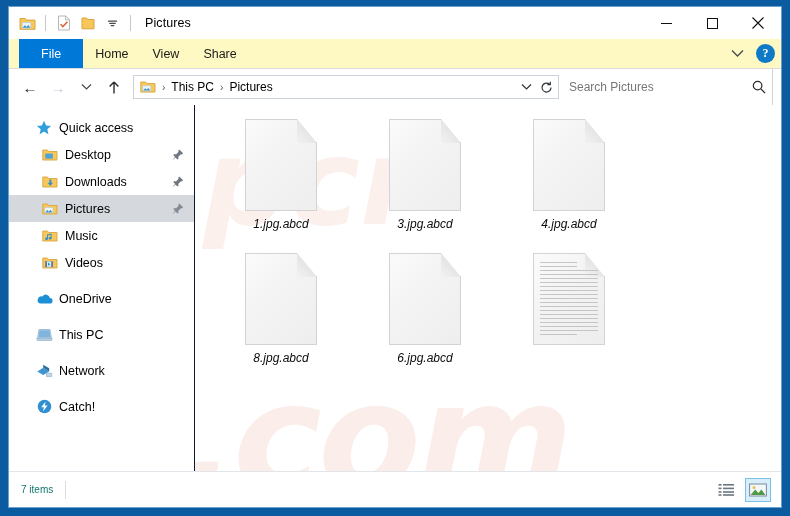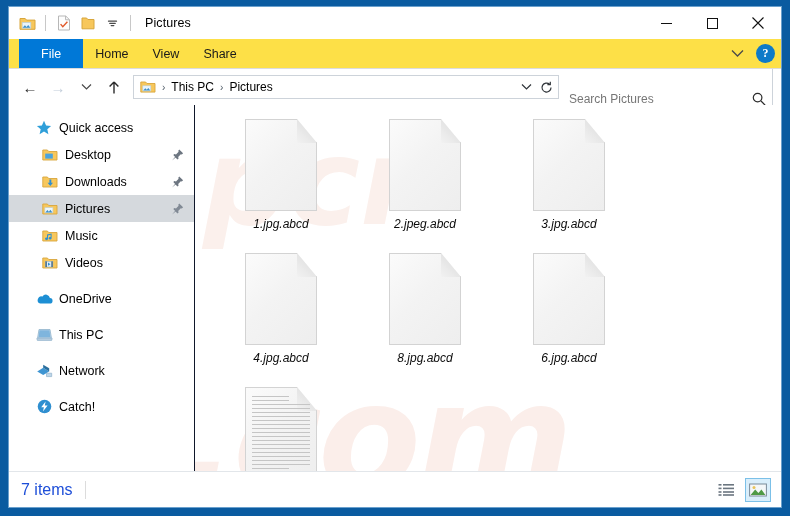--- a/index.html
+++ b/index.html
@@ -67,21 +67,21 @@
   .wc {
     width: 46px; height: 32px;
     display: flex; align-items: center; justify-content: center;
     color: #111;
   }
 
   
   #ribbon {
     height: 30px;
     flex: 0 0 30px;
-    background: #fde047;
+    background: #fef9c3;
     border-bottom: 1px solid #dcdcdc;
     display: flex;
     align-items: stretch;
     position: relative;
   }
   .rtab {
     display: flex; align-items: center;
     padding: 0 12px;
     font-size: 12.5px;
     color: #1a1a1a;
@@ -157,21 +157,21 @@
     width: 20px; height: 22px;
     display: flex; align-items: center; justify-content: center;
     color: #30353a; font-size: 11px;
   }
   #searchbox {
     width: 212px;
     height: 40px;
     border: 1px solid #cdd3da;
     border-left: none;
     display: flex;
-    align-items: flex-end;
+    align-items: center;
     padding: 0 4px 0 8px;
     background: #fff;
   }
   #searchinput {
     flex: 1 1 auto;
     border: none; outline: none;
     font-size: 12px;
     color: #767676;
     font-family: "Liberation Sans", sans-serif;
     background: transparent;
@@ -328,22 +328,22 @@
     height: 36px;
     flex: 0 0 36px;
     border-top: 1px solid #e2e6ea;
     background: #ffffff;
     display: flex;
     align-items: center;
     padding: 0 8px 0 12px;
     position: relative;
   }
   #status-text {
-    font-size: 16px;
-    color: #1d4ed8;
+    font-size: 10px;
+    color: #0f766e;
   }
   #status-divider {
     width: 1px; height: 18px;
     background: #dcdcdc;
     margin-left: 12px;
   }
   #viewbtns {
     position: absolute;
     right: 10px; top: 50%;
     transform: translateY(-50%);
@@ -636,27 +636,20 @@
       <div id="grid">
 
         <div class="tile">
           <div class="ficon">
             <div class="page"></div>
                 <div class="fold"></div>
           </div>
           <div class="tile-label">1.jpg.abcd</div>
         </div>
 
-        <div class="tile">
-          <div class="ficon">
-            <div class="page"></div>
-                <div class="fold"></div>
-          </div>
-          <div class="tile-label">2.jpeg.abcd</div>
-        </div>
 
         <div class="tile">
           <div class="ficon">
             <div class="page"></div>
                 <div class="fold"></div>
           </div>
           <div class="tile-label">3.jpg.abcd</div>
         </div>
 
         <div class="tile">

